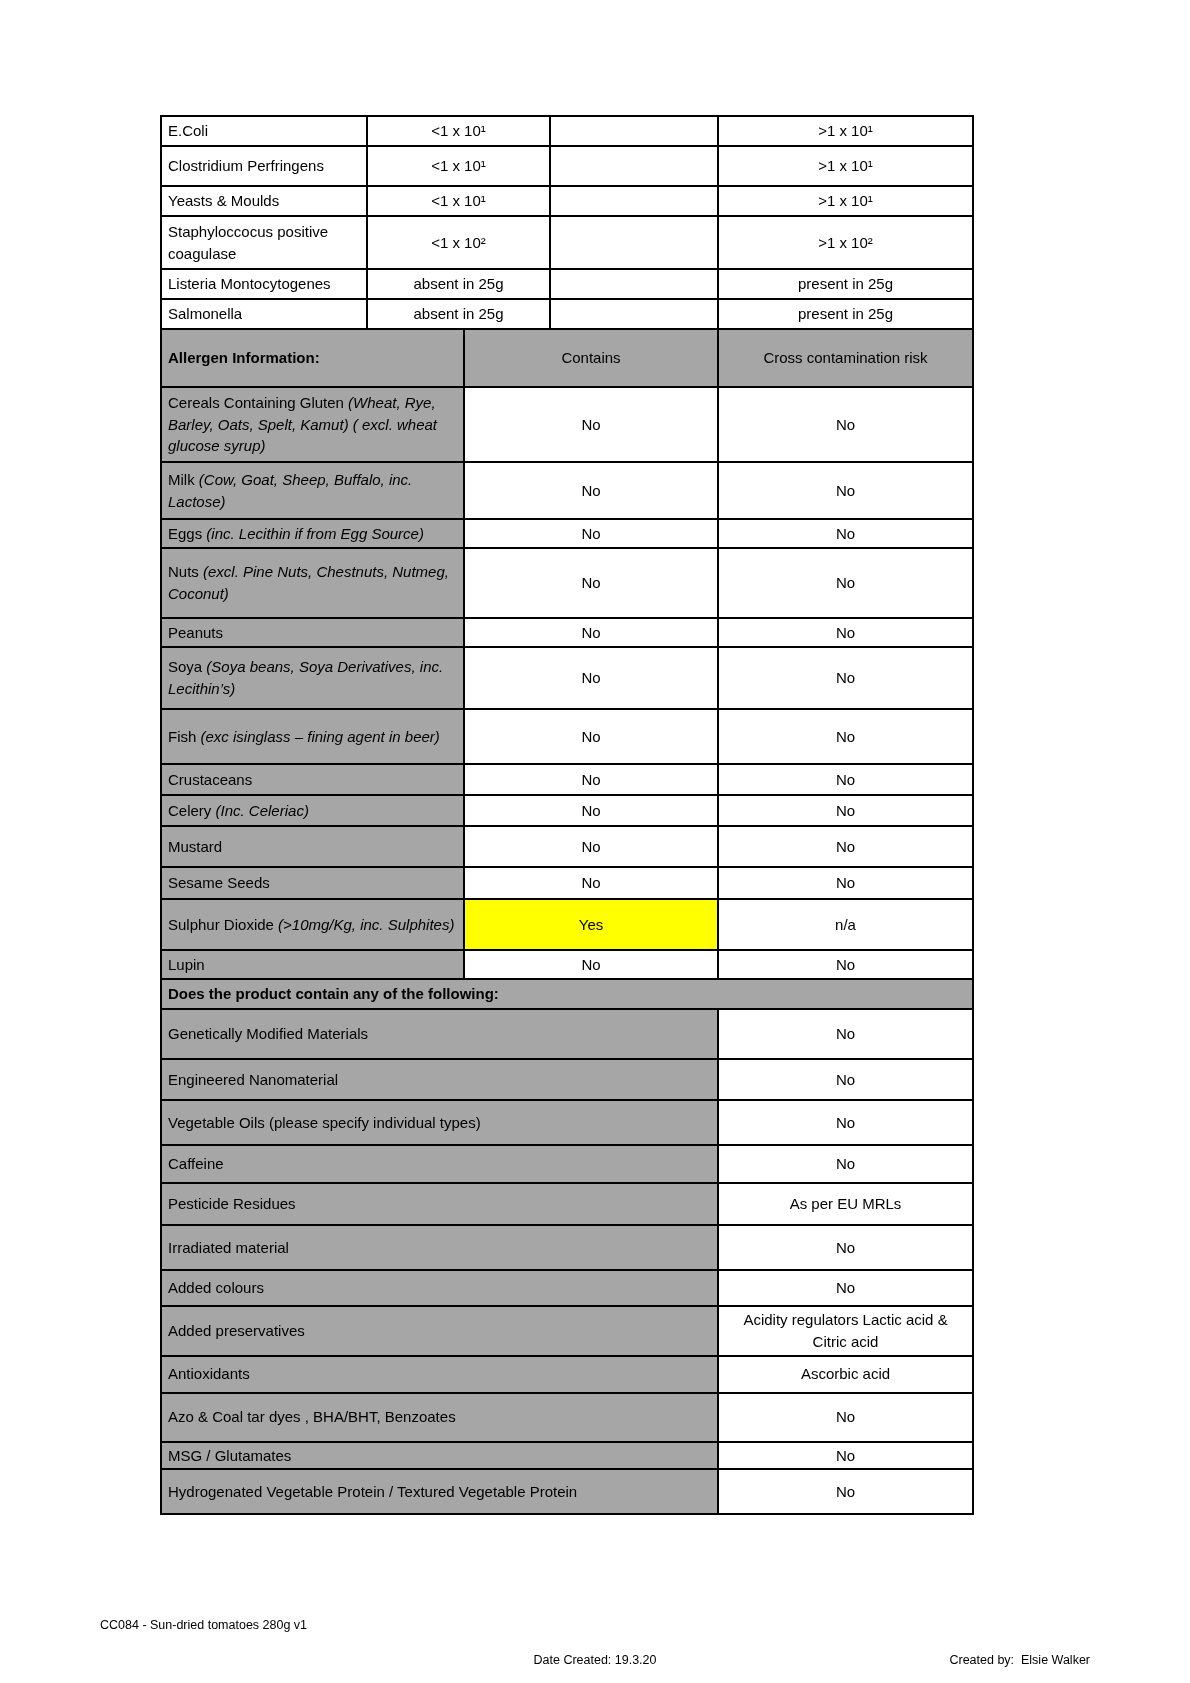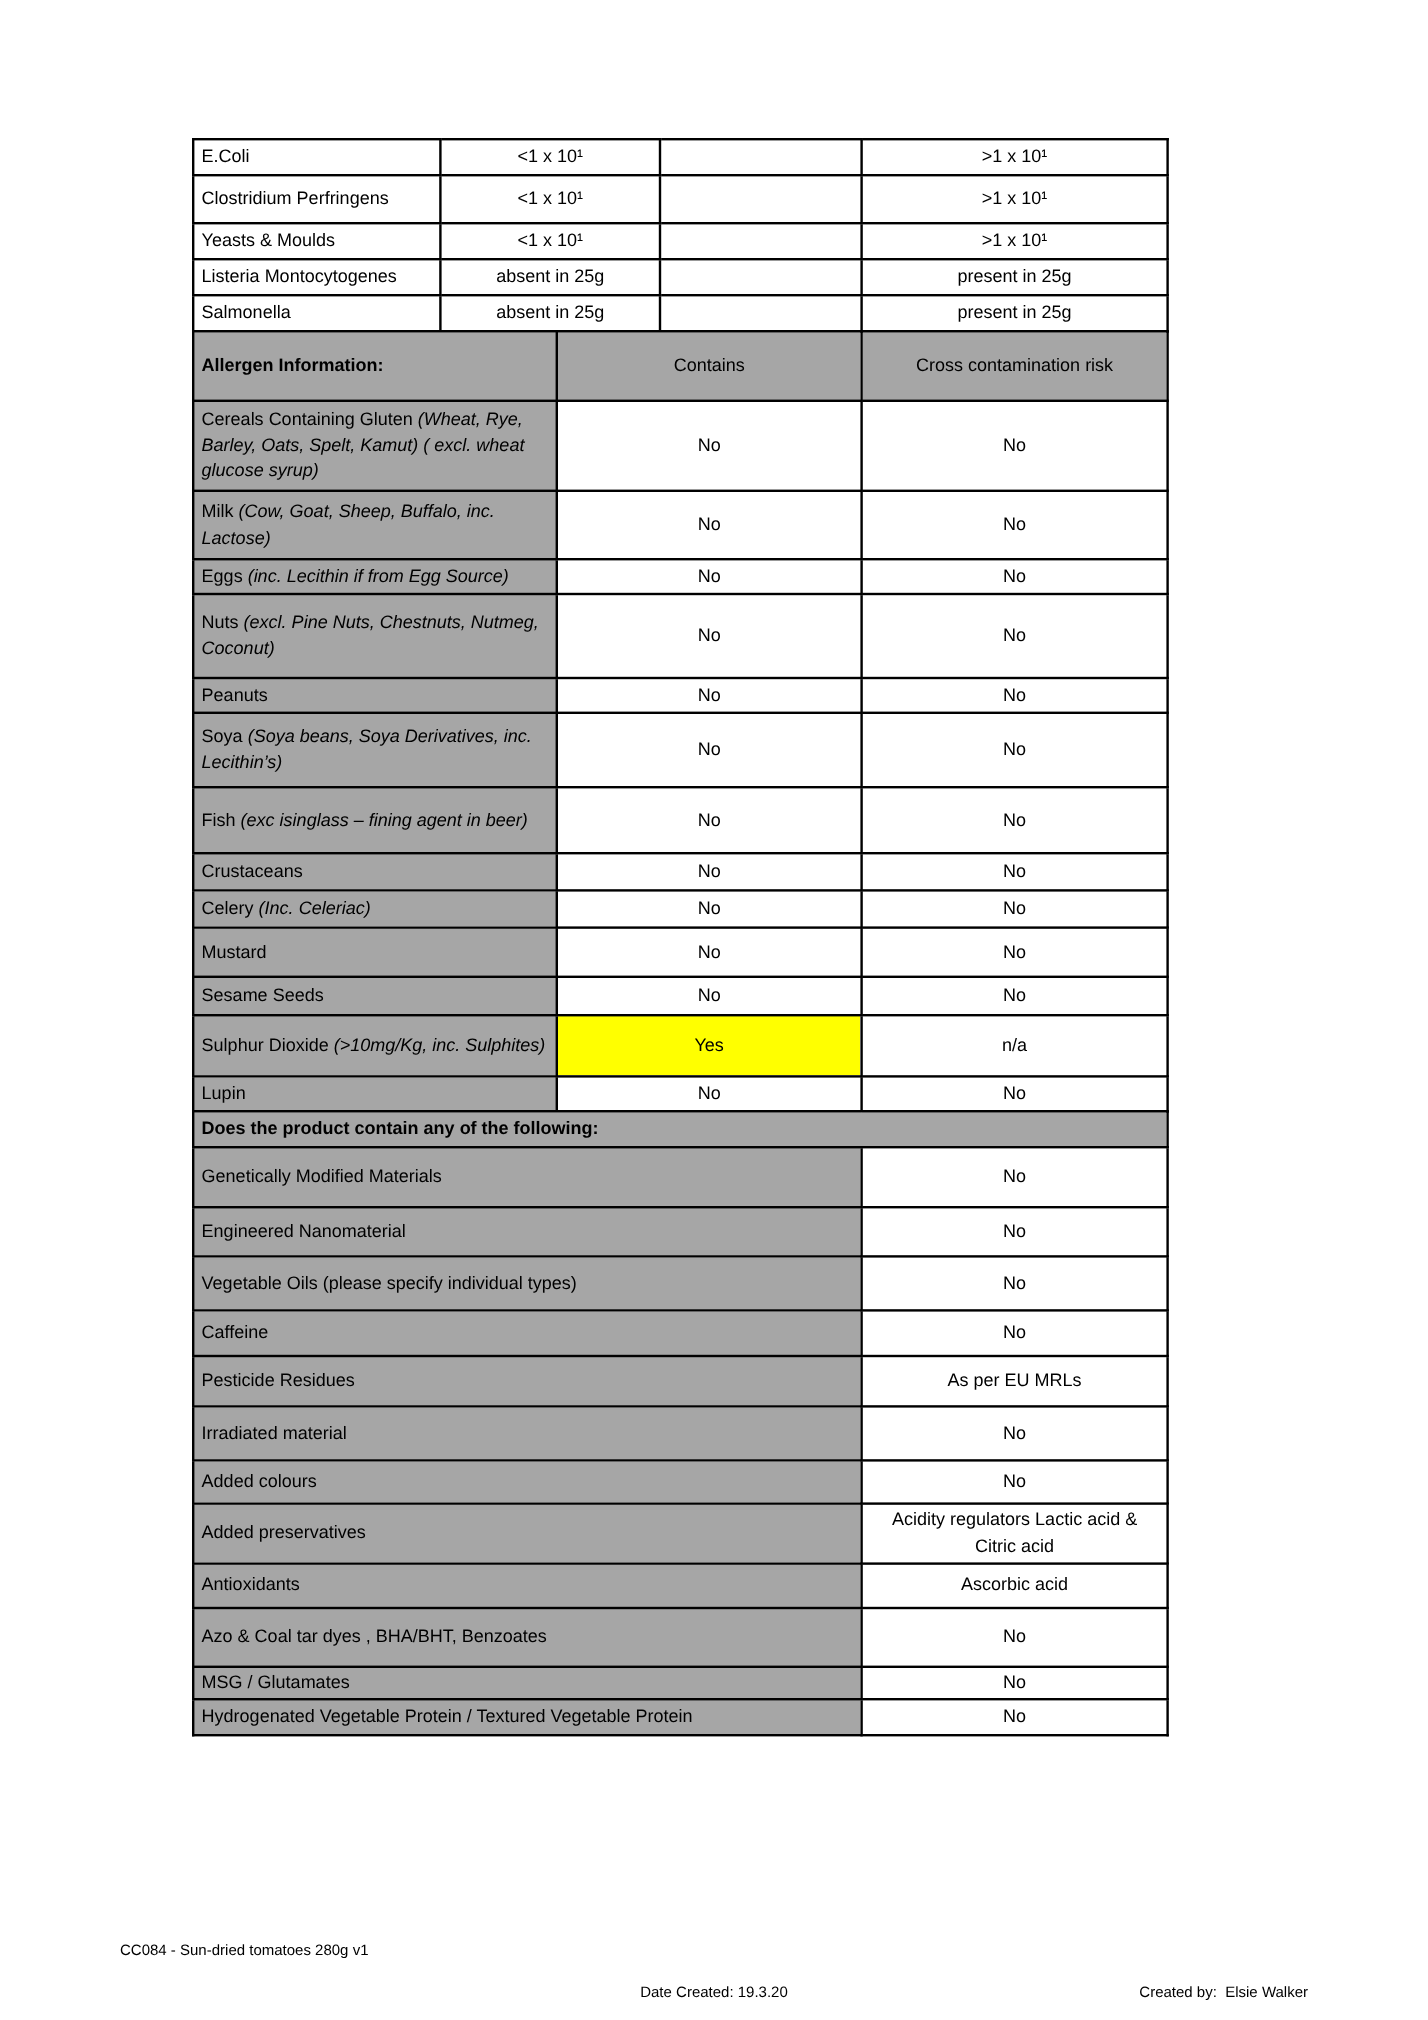--- a/index.html
+++ b/index.html
@@ -49,20 +49,26 @@
           <td class="ctr">&lt;1 x 10¹</td>
           <td class="ctr"></td>
           <td class="ctr">&gt;1 x 10¹</td>
         </tr>
         <tr style="height: 30px;">
           <td class="lab">Yeasts &amp; Moulds</td>
           <td class="ctr">&lt;1 x 10¹</td>
           <td class="ctr"></td>
           <td class="ctr">&gt;1 x 10¹</td>
         </tr>
+        <tr style="height: 53px;">
+          <td class="lab">Staphyloccocus positive coagulase</td>
+          <td class="ctr">&lt;1 x 10²</td>
+          <td class="ctr"></td>
+          <td class="ctr">&gt;1 x 10²</td>
+        </tr>
         <tr style="height: 30px;">
           <td class="lab">Listeria Montocytogenes</td>
           <td class="ctr">absent in 25g</td>
           <td class="ctr"></td>
           <td class="ctr">present in 25g</td>
         </tr>
         <tr style="height: 30px;">
           <td class="lab">Salmonella</td>
           <td class="ctr">absent in 25g</td>
           <td class="ctr"></td>
@@ -201,21 +207,21 @@
           <td class="ctr">Ascorbic acid</td>
         </tr>
         <tr style="height: 49px;">
           <td class="lab gray">Azo &amp; Coal tar dyes , BHA/BHT, Benzoates</td>
           <td class="ctr">No</td>
         </tr>
         <tr style="height: 27px;">
           <td class="lab gray">MSG / Glutamates</td>
           <td class="ctr">No</td>
         </tr>
-        <tr style="height: 30px;">
+        <tr style="height: 45px;">
           <td class="lab gray">Hydrogenated Vegetable Protein / Textured Vegetable Protein</td>
           <td class="ctr">No</td>
         </tr>
       </tbody>
   </table>
 </div>
 
 <div class="footer-line footer-left">CC084 - Sun-dried tomatoes 280g v1</div>
 <div class="footer-line footer-center">
   <div>Date Created: 19.3.20</div>

